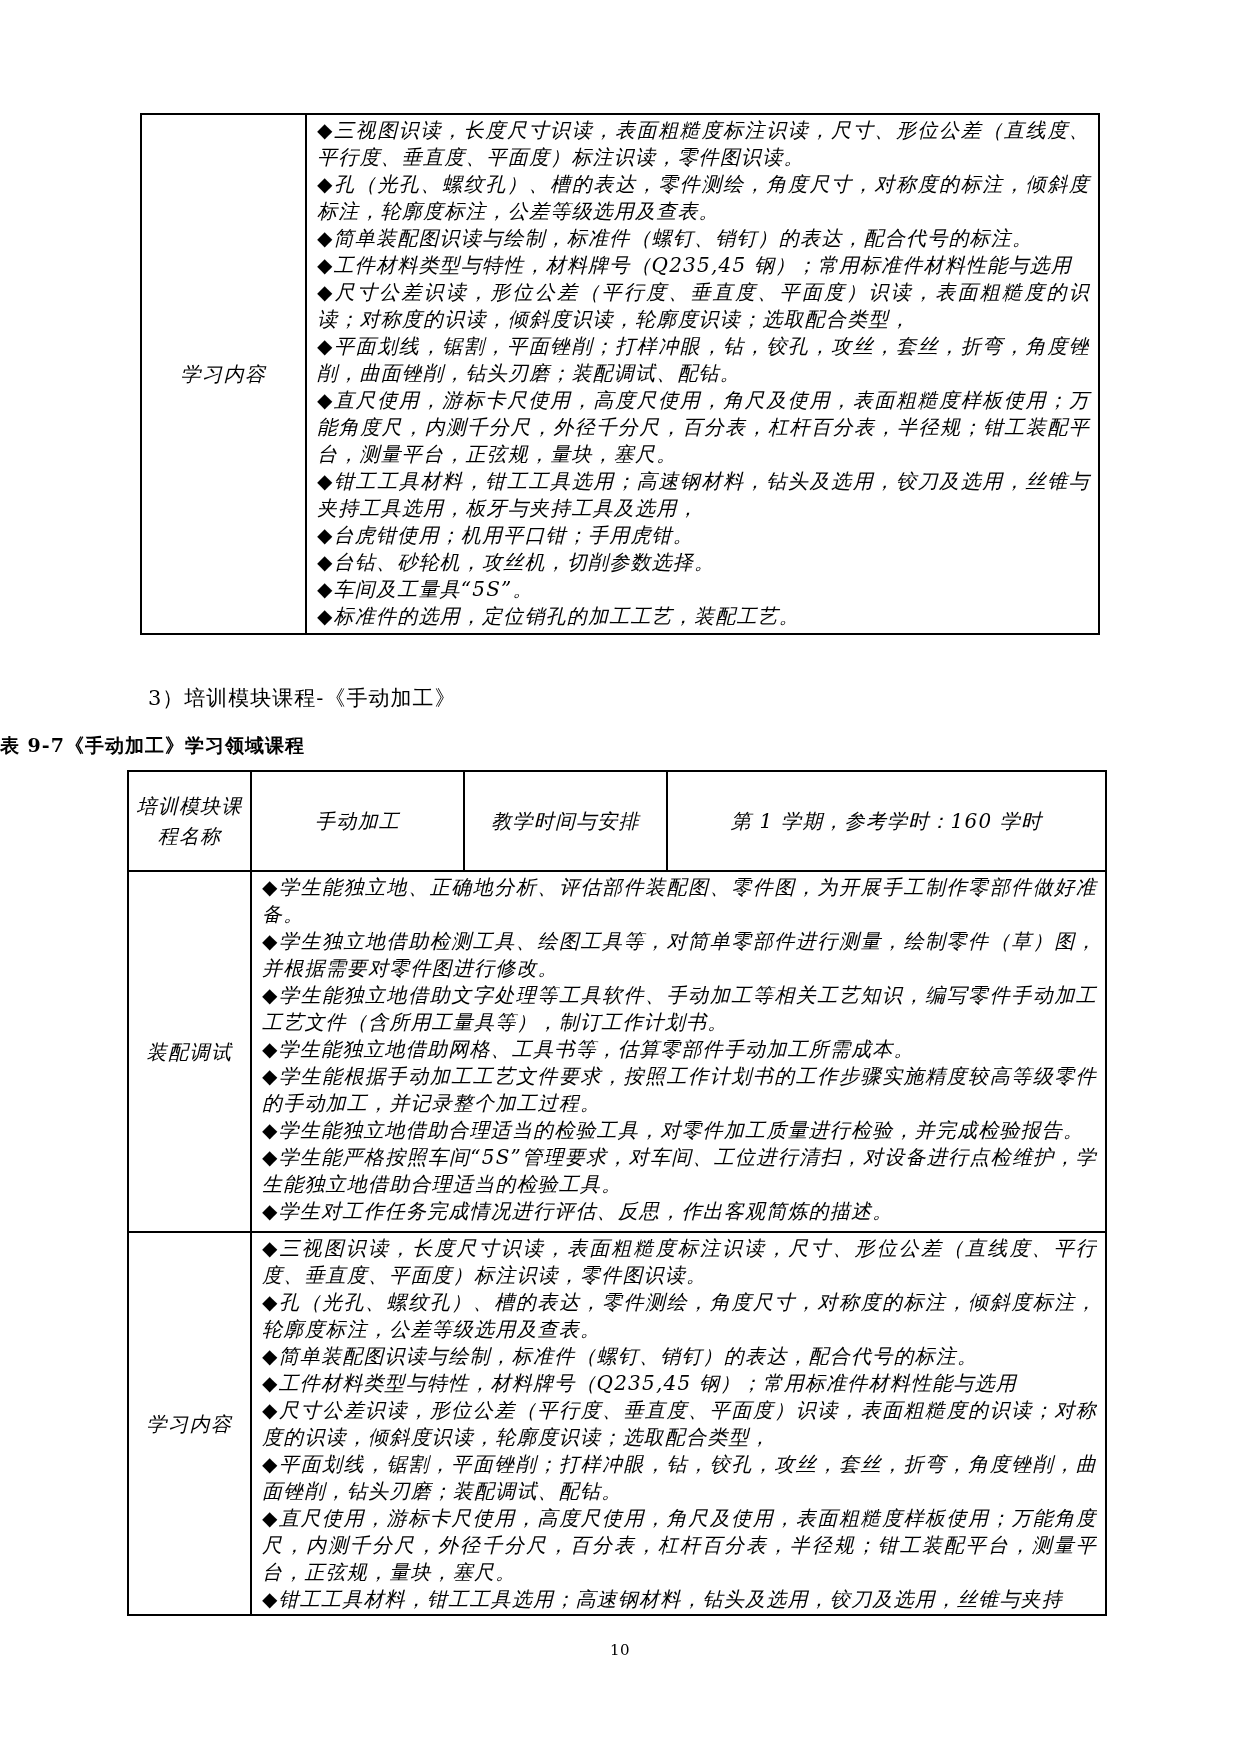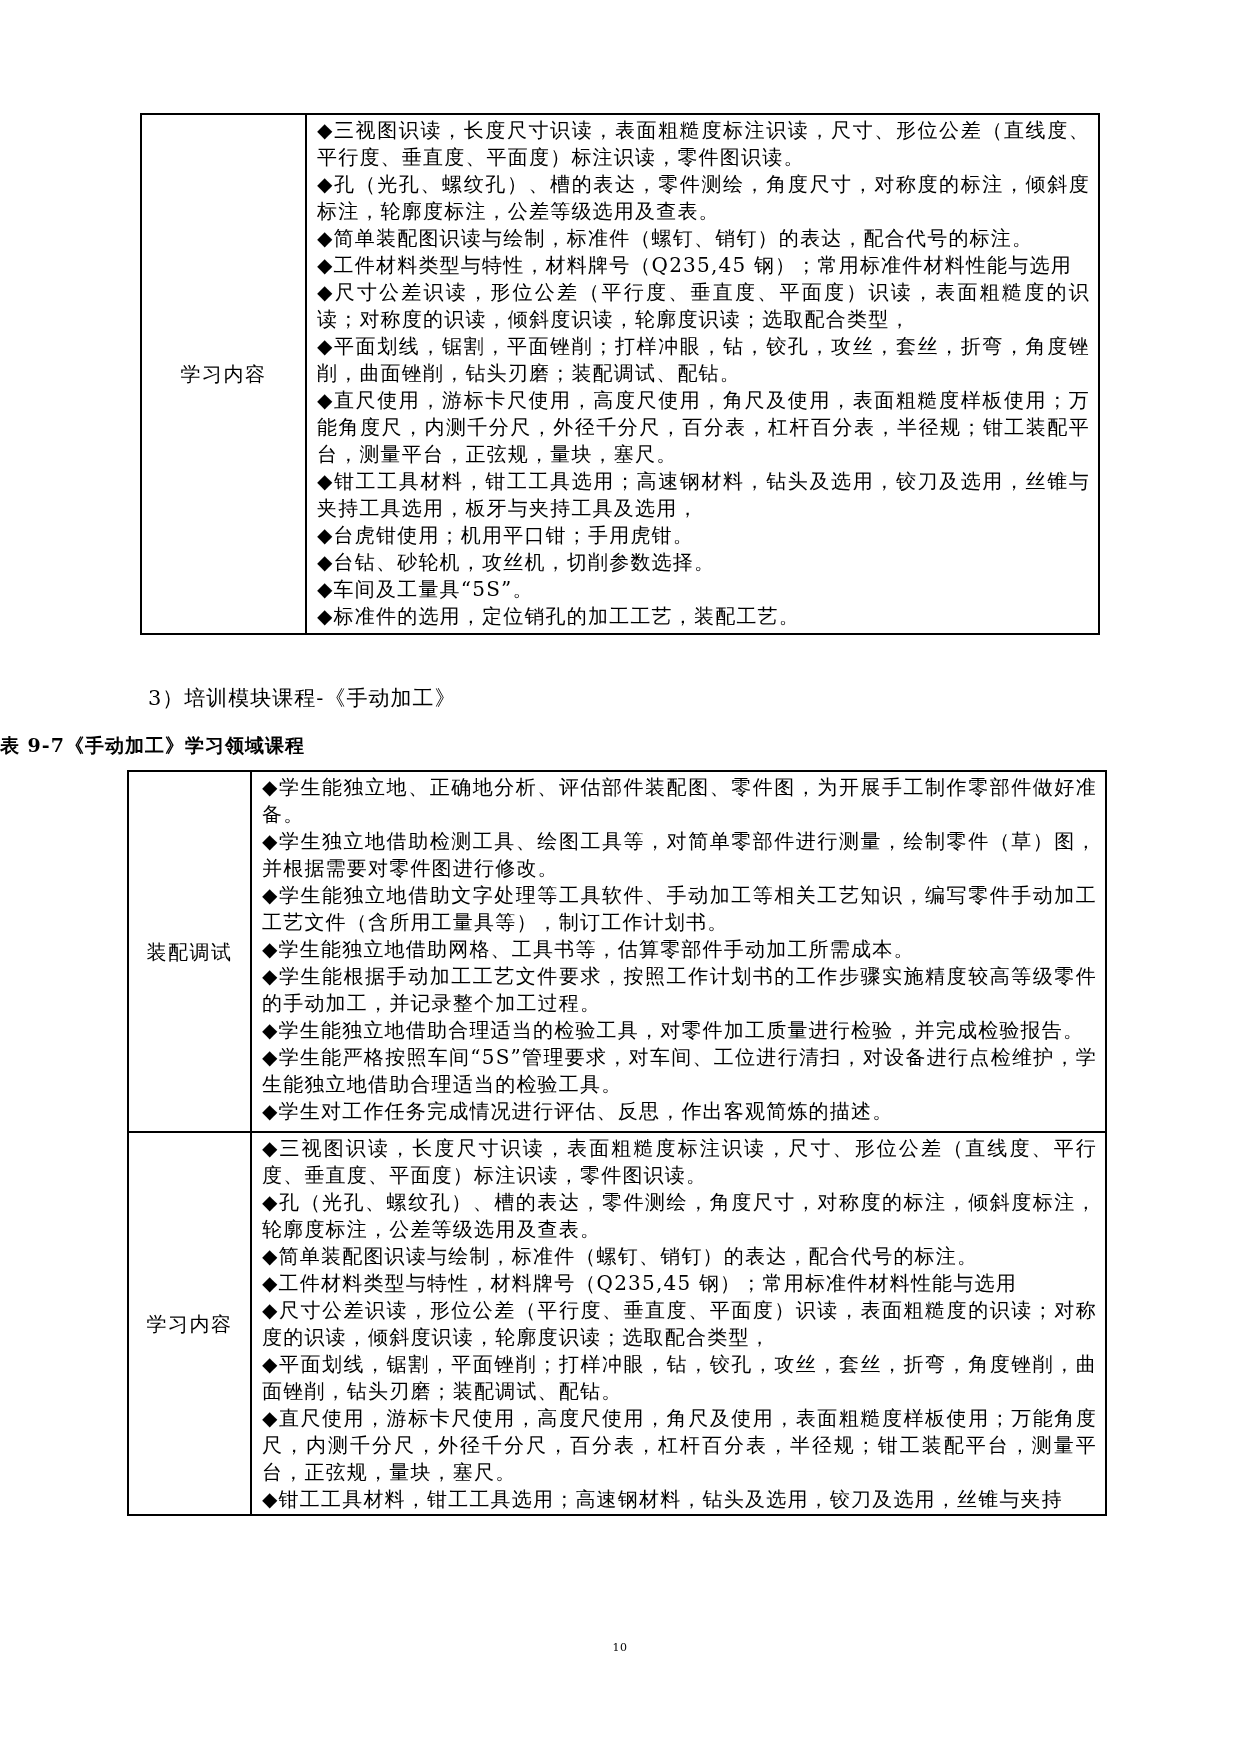--- a/index.html
+++ b/index.html
@@ -2,21 +2,21 @@
 <html><head>
 <meta charset="utf-8">
 <style>
   html,body{margin:0;padding:0;}
   body{
     width:1240px;height:1754px;background:#ffffff;color:#000;
     font-family:"DejaVu Serif","Liberation Serif",serif;
     position:relative;overflow:hidden;
   }
   .tbl{border-collapse:collapse;table-layout:fixed;position:absolute;background:#fff;}
-  .tbl td{border:2px solid #000;}
+  .tbl td{border:2px solid #000;font-style:italic;}
   .label-cell{
     text-align:center;vertical-align:middle;
     font-size:20px;letter-spacing:1.5px;line-height:30px;
     padding:0 14px;
     border-radius:32px;
   }
   .content-cell{vertical-align:top;padding:2px 8px 0 10px;}
   .bullet{
     margin:0;font-size:20px;line-height:27px;letter-spacing:1.2px;
     text-align:justify;
@@ -39,21 +39,21 @@
   .tbl-course .hdr{
     text-align:center;vertical-align:middle;
     font-size:20px;letter-spacing:1.2px;line-height:30px;height:96px;
   }
   .row-goals .content-cell{height:357px;}
   .row-content .content-cell{height:379px;}
   .clip{height:378px;overflow:hidden;}
   
   .page-number{
     position:absolute;left:0;top:1641px;width:1240px;text-align:center;
-    font-size:11px;letter-spacing:0.5px;
+    font-size:15px;letter-spacing:0.5px;
   }
 </style>
 </head>
 <body>
 
 <div>
 
   <table class="tbl tbl-top">
     <tbody>
         <tr>
@@ -83,20 +83,26 @@
   <div class="caption">表 9-7《手动加工》学习领域课程</div>
 
   <table class="tbl tbl-course">
     <colgroup>
       <col style="width:123px">
         <col style="width:213px">
         <col style="width:203px">
         <col style="width:439px">
     </colgroup>
     <tbody>
+        <tr>
+      <td class="hdr">培训模块课程名称</td>
+      <td class="hdr">手动加工</td>
+      <td class="hdr">教学时间与安排</td>
+      <td class="hdr">第 1 学期，参考学时：160 学时</td>
+    </tr>
     <tr class="row-goals">
       <td class="label-cell">装配调试</td>
       <td class="content-cell" colspan="3">
         <div>
               <p class="bullet">◆学生能独立地、正确地分析、评估部件装配图、零件图，为开展手工制作零部件做好准备。</p>
               <p class="bullet">◆学生独立地借助检测工具、绘图工具等，对简单零部件进行测量，绘制零件（草）图，并根据需要对零件图进行修改。</p>
               <p class="bullet">◆学生能独立地借助文字处理等工具软件、手动加工等相关工艺知识，编写零件手动加工工艺文件（含所用工量具等），制订工作计划书。</p>
               <p class="bullet">◆学生能独立地借助网格、工具书等，估算零部件手动加工所需成本。</p>
               <p class="bullet">◆学生能根据手动加工工艺文件要求，按照工作计划书的工作步骤实施精度较高等级零件的手动加工，并记录整个加工过程。</p>
               <p class="bullet">◆学生能独立地借助合理适当的检验工具，对零件加工质量进行检验，并完成检验报告。</p>

